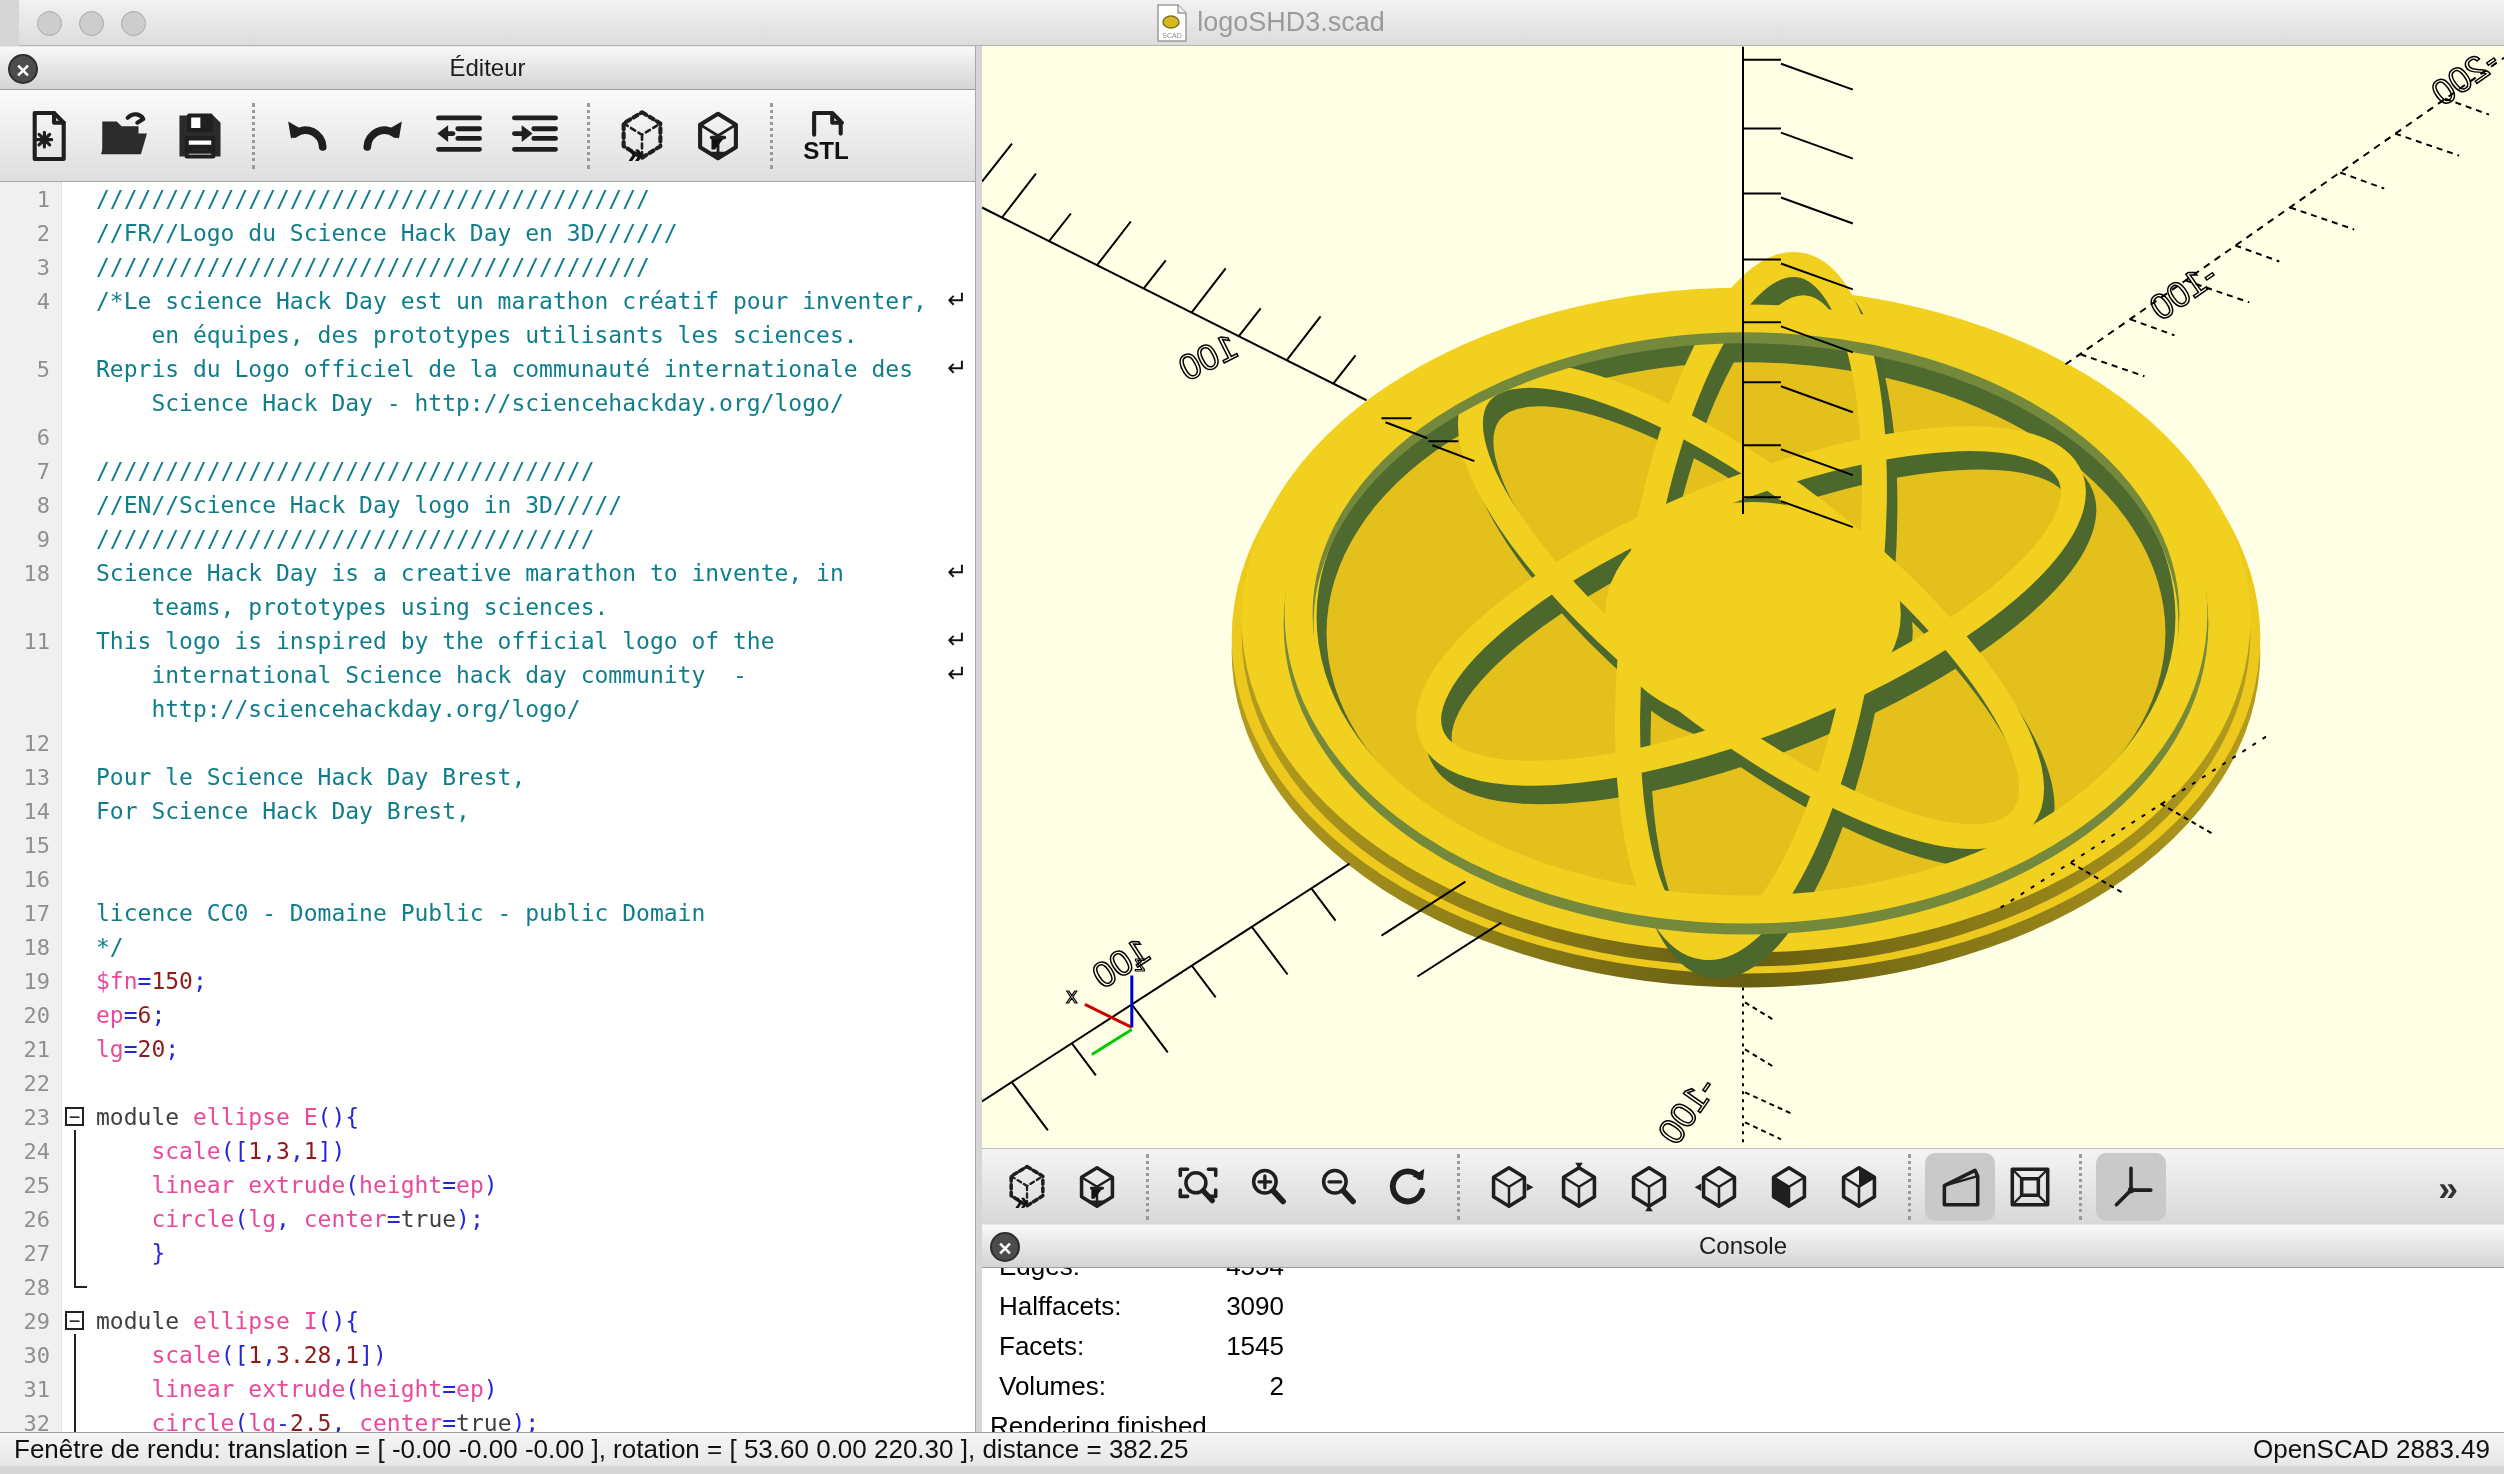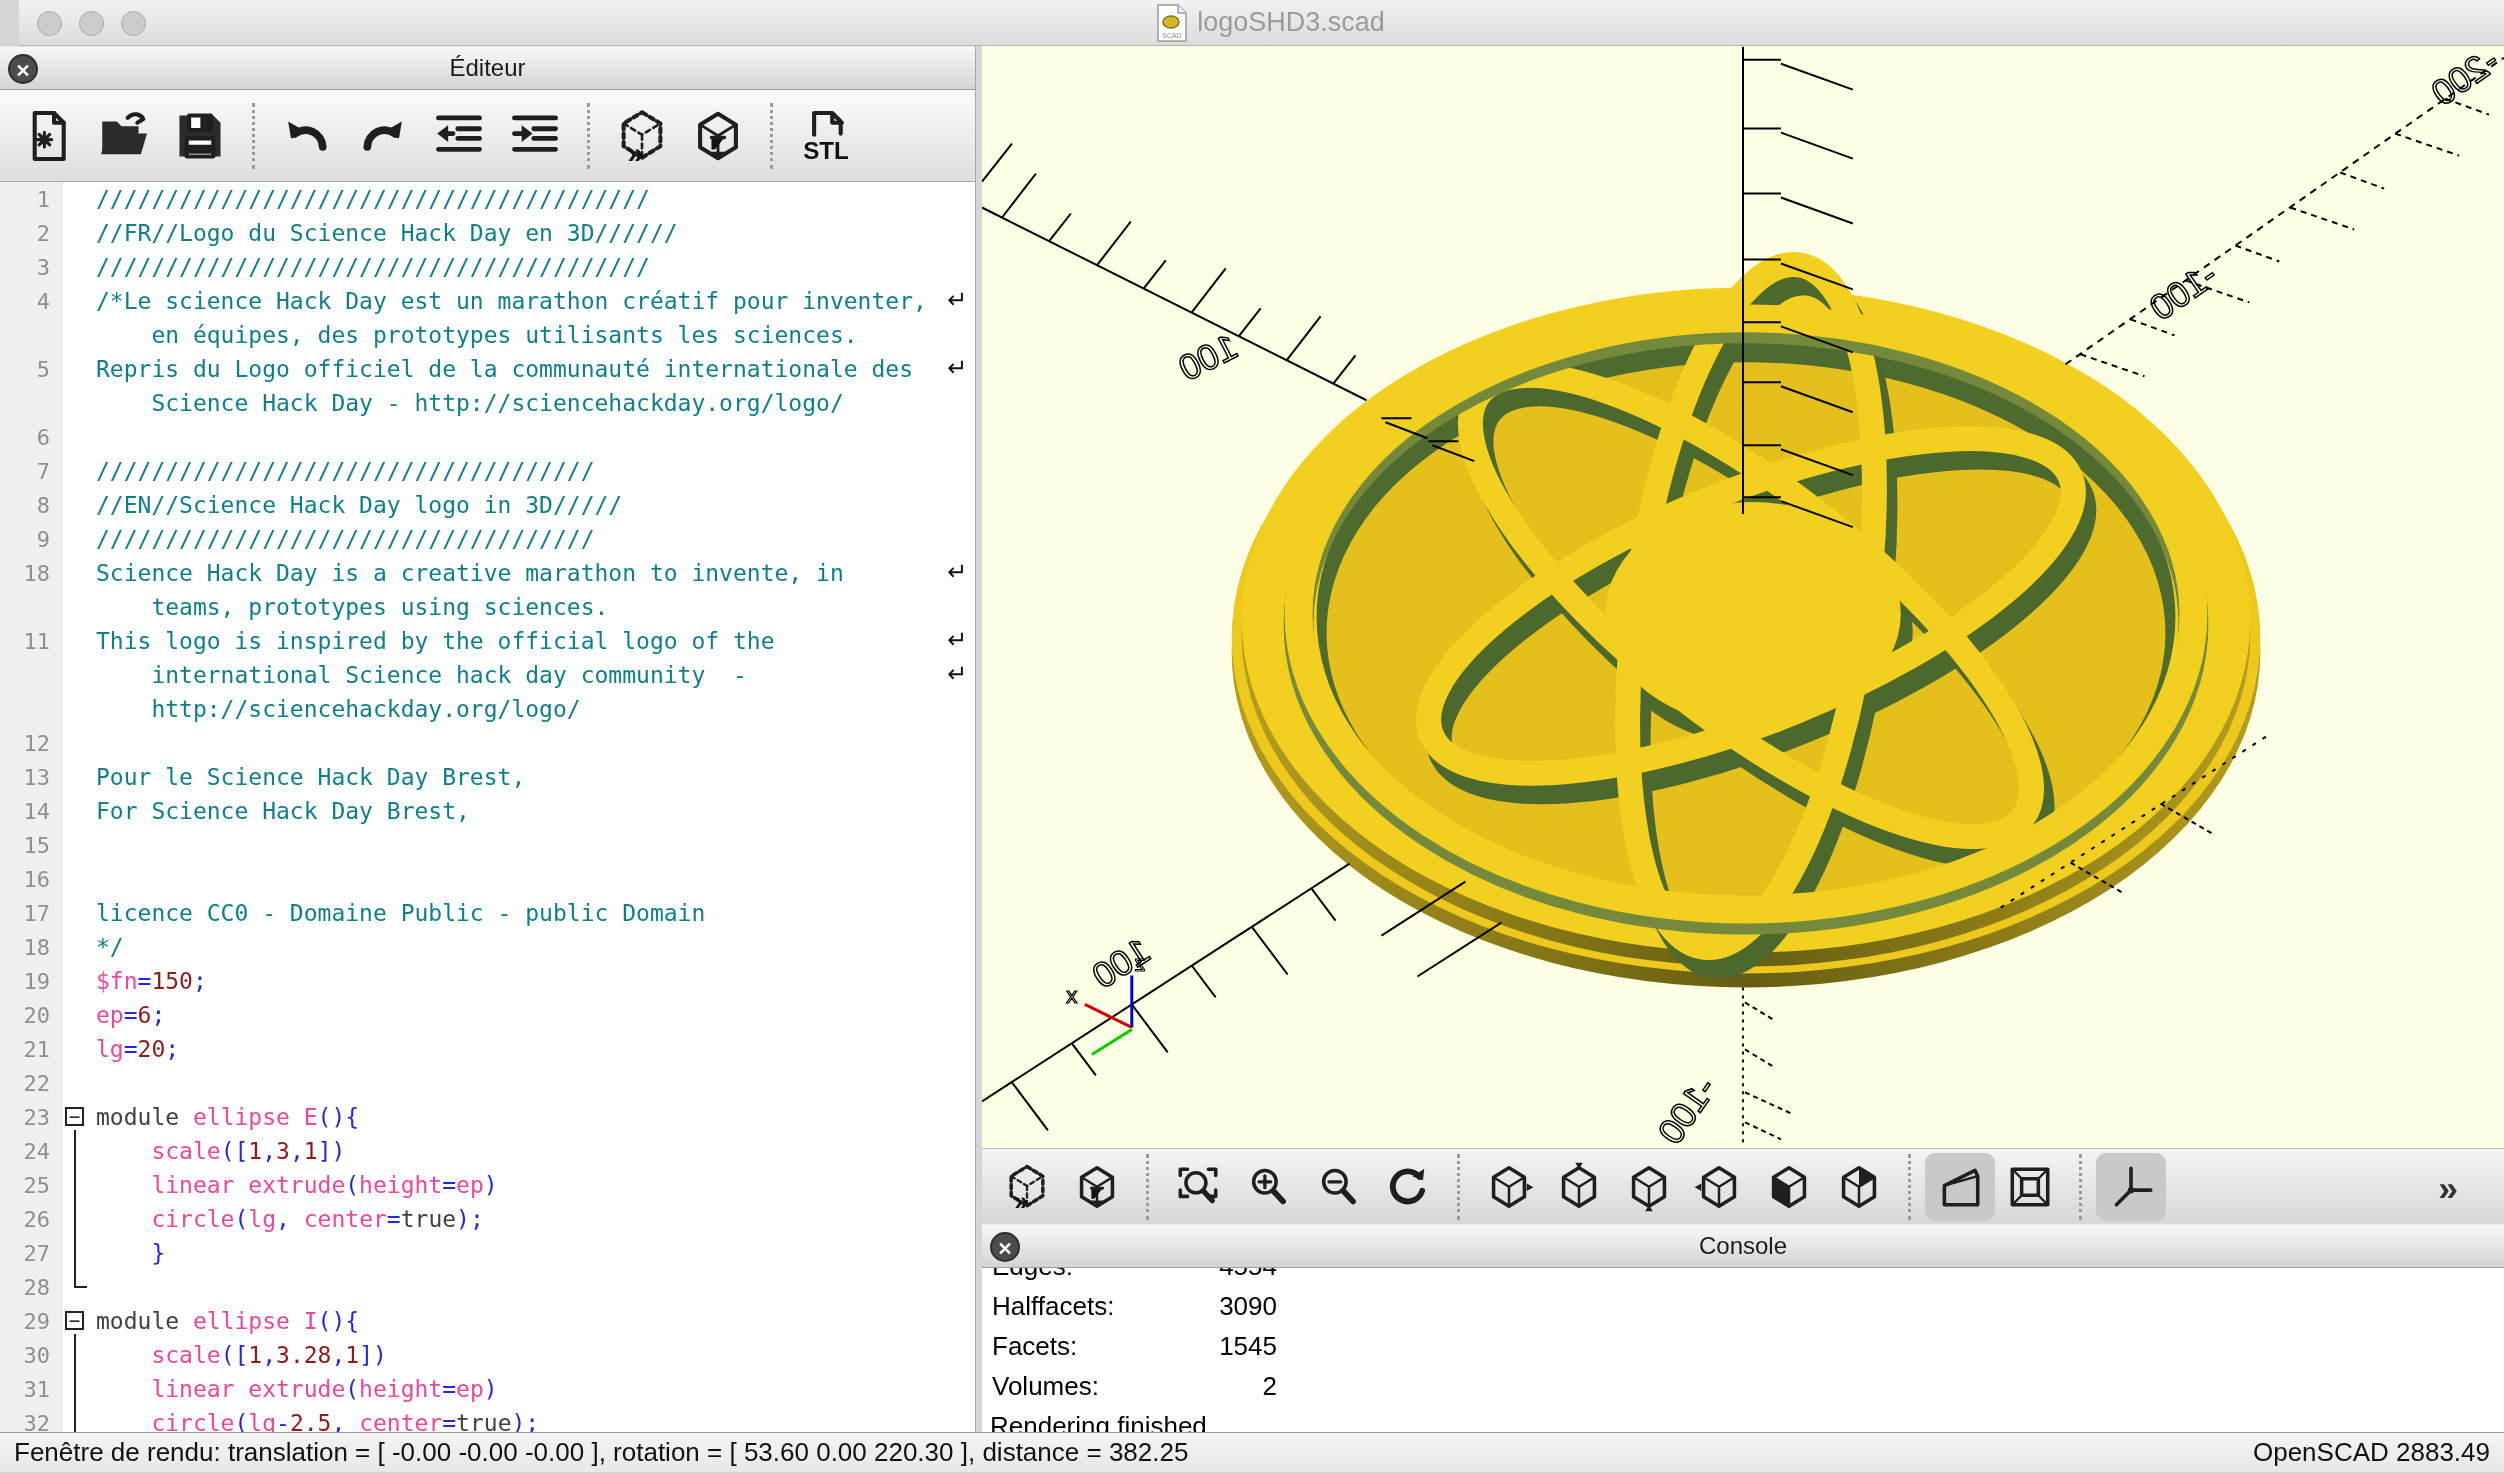--- a/index.html
+++ b/index.html
@@ -63,27 +63,27 @@
   #viewport{flex:none;height:1102px;background:#FFFFE5;position:relative;}
   #viewport svg{display:block;}
   .axlbl{fill:none;stroke:#000;stroke-width:1.5px;font-family:"Liberation Sans",sans-serif;
     font-size:36px;text-anchor:middle;}
   .axlbl.sm{font-size:22px;stroke-width:1.2px;}
 
   
   #console-panel{flex:none;height:208px;display:flex;flex-direction:column;background:#fff;}
   #console-body{flex:1;overflow:hidden;font-size:26px;color:#000;line-height:40px;}
   #console-lines{margin-top:-22px;}
-  .c-line{padding-left:10px;}
+  .c-line{padding-left:17px;}
   .c-line.full{padding-left:8px;}
   .c-label{display:inline-block;min-width:190px;}
   .c-val{display:inline-block;width:95px;text-align:right;}
 
   
-  #statusbar{position:absolute;left:0;top:1432px;width:2504px;height:40px;
+  #statusbar{position:absolute;left:0;top:1432px;width:2504px;height:34px;
     background:linear-gradient(#f5f5f5,#e7e7e7);border-top:1px solid #9c9c9c;
     display:flex;align-items:center;justify-content:space-between;
     padding:0 14px;font-size:26px;color:#111;}
 </style>
 </head>
 <body>
 
 <div id="titlebar">
   <div class="lights">
     <button class="light"></button>

